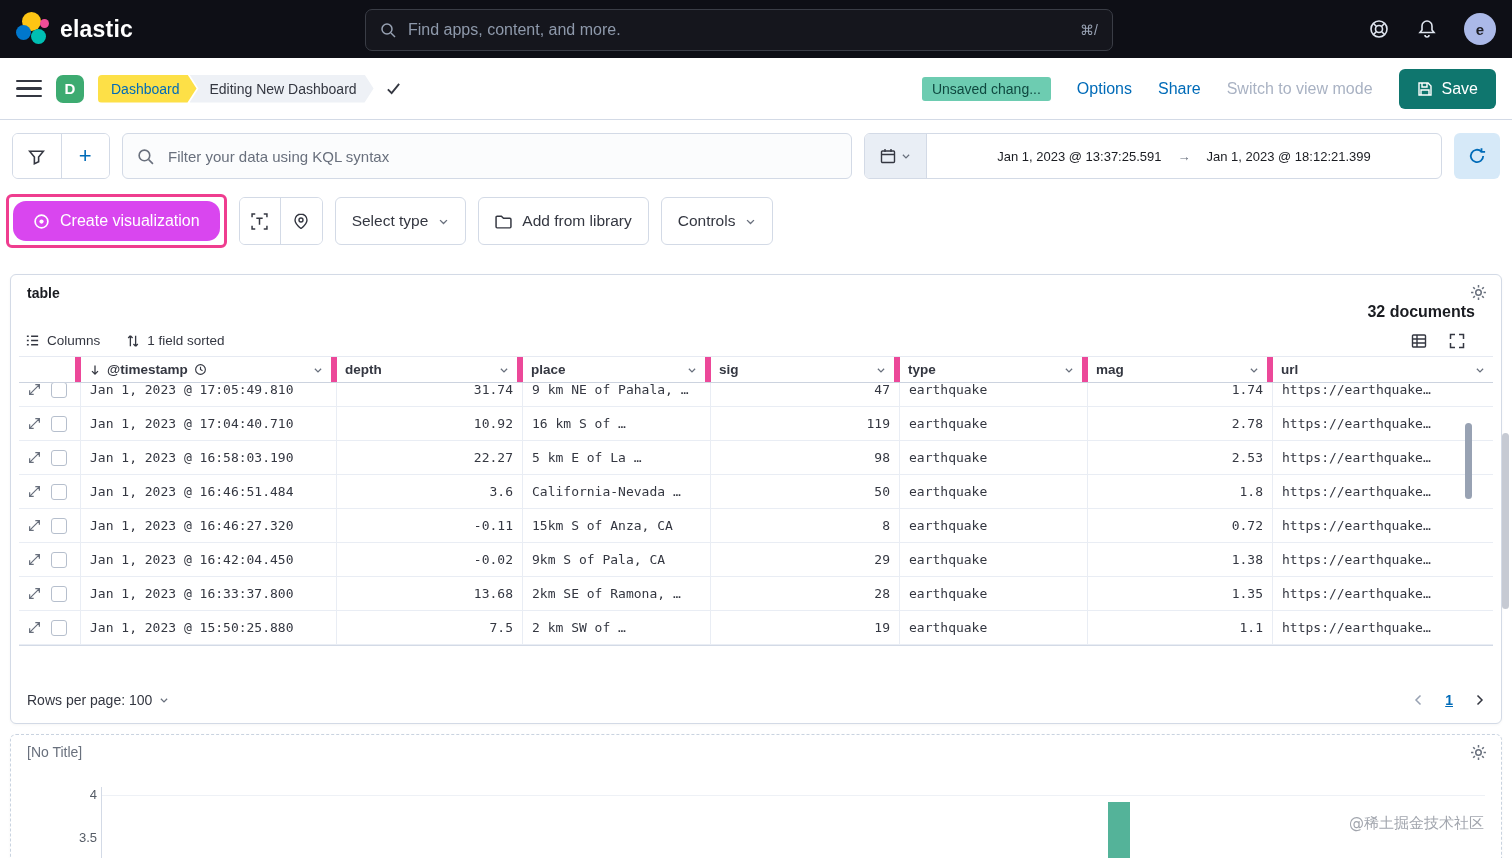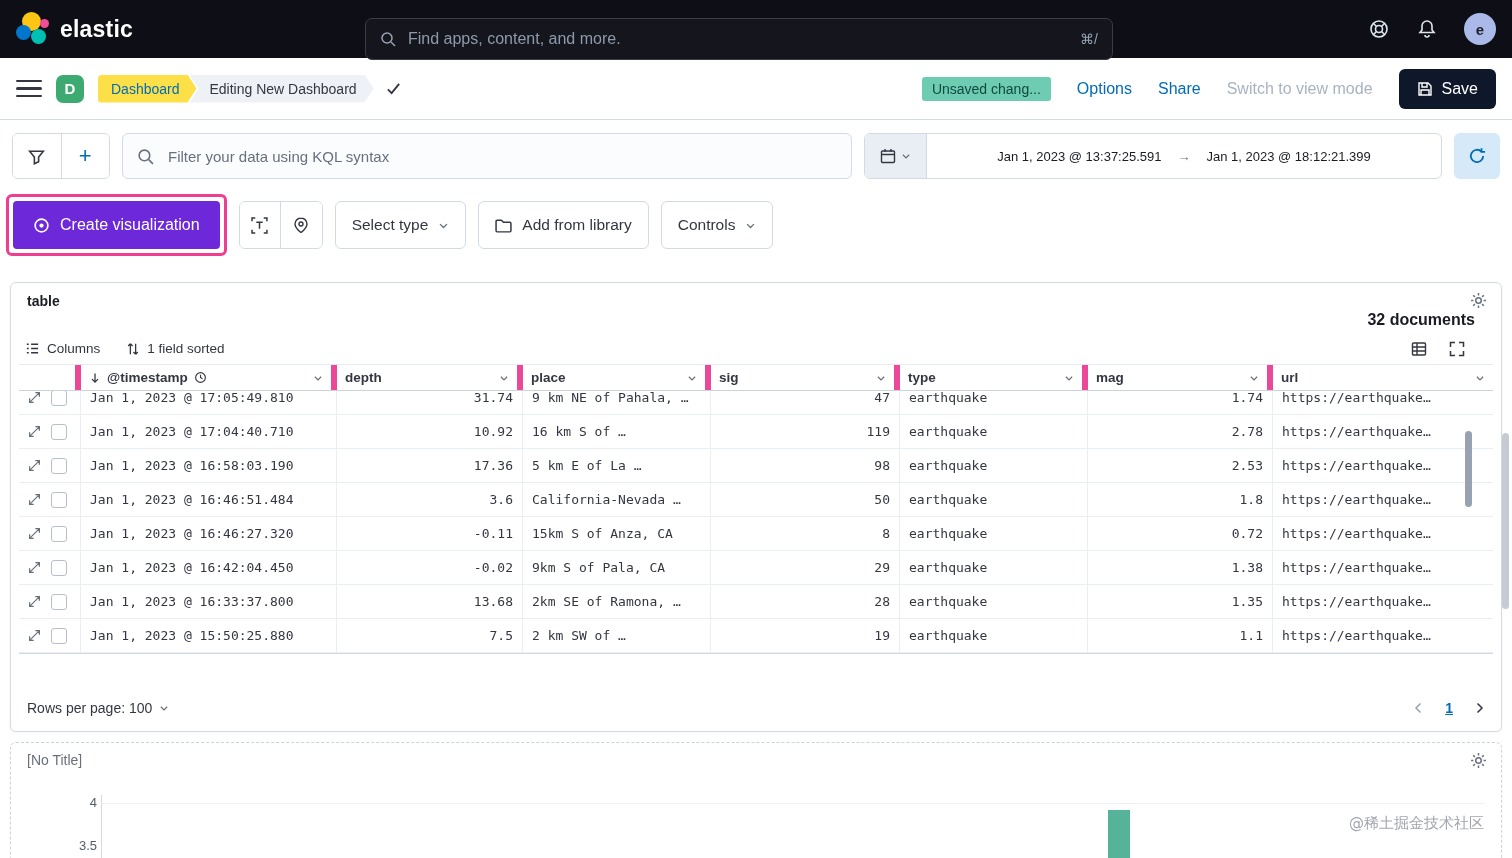--- a/index.html
+++ b/index.html
@@ -9,21 +9,21 @@
     font-family:"Liberation Sans", sans-serif; color:#343741; background:#fff;
   }
   svg { display:block; }
 
   
   .topbar { height:58px; background:#0e0f16; display:flex; align-items:center; padding:0 16px; position:relative; }
   .logo { display:flex; align-items:center; gap:10px; }
   .logo-mark { width:34px; height:34px; position:relative; }
   .logo-mark i { position:absolute; border-radius:50%; }
   .logo-word { color:#fff; font-size:23px; font-weight:600; letter-spacing:.2px; }
-  .top-search { position:absolute; left:365px; top:18px; width:748px; height:42px;
+  .top-search { position:absolute; left:365px; top:9px; width:748px; height:42px;
     background:#15161d; border:1px solid #3a3d46; border-radius:7px;
     display:flex; align-items:center; padding:0 14px; gap:10px; color:#98a2b3; }
   .top-search input { flex:1; background:transparent; border:none; outline:none; color:#d4dae5; font-size:16px; font-family:inherit; }
   .top-search input::placeholder { color:#8e99ab; }
   .top-shortcut { font-size:14px; color:#98a2b3; }
   .top-right { margin-left:auto; display:flex; align-items:center; gap:26px; color:#dfe5ef; }
   .avatar { width:32px; height:32px; border-radius:50%; background:#abb9e8; color:#1d1e24;
     display:flex; align-items:center; justify-content:center; font-size:15px; font-weight:700; }
 
   
@@ -37,21 +37,21 @@
   .crumb-1 { background:#fde047; color:#006bb8; padding:0 17px 0 13px; border-radius:4px 0 0 4px;
     clip-path:polygon(0 0, calc(100% - 9px) 0, 100% 50%, calc(100% - 9px) 100%, 0 100%); }
   .crumb-2 { background:#eef1f6; color:#343741; padding:0 17px 0 20px; margin-left:-7px;
     clip-path:polygon(0 0, calc(100% - 9px) 0, 100% 50%, calc(100% - 9px) 100%, 0 100%, 9px 50%); }
   .crumb-check { margin-left:12px; color:#343741; }
   .nav-right { margin-left:auto; display:flex; align-items:center; gap:26px; }
   .unsaved-badge { background:#6dccb1; color:#0f4940; font-size:14px; font-weight:500;
     height:24px; display:flex; align-items:center; padding:0 10px; border-radius:3px; }
   .nav-link { color:#006bb8; font-size:16px; cursor:pointer; }
   .nav-link.disabled { color:#a9b2c3; cursor:default; }
-  .save-btn { background:#0f172a; color:#fff; height:40px; border:none; border-radius:6px;
+  .save-btn { background:#0f766e; color:#fff; height:40px; border:none; border-radius:6px;
     padding:0 18px; font-size:16px; font-weight:500; display:flex; align-items:center; gap:9px; cursor:pointer; font-family:inherit; }
 
   
   .filterbar { padding:13px 12px 13px; display:flex; gap:12px; height:72px; }
   .filter-group { width:98px; border:1px solid #d3dae6; border-radius:6px; display:flex; overflow:hidden; background:#fff; }
   .filter-group button { flex:1; background:#fff; border:none; display:flex; align-items:center; justify-content:center; cursor:pointer; }
   .filter-group button:first-child { border-right:1px solid #d3dae6; color:#343741; }
   .plus-glyph { color:#006bb8; font-size:22px; font-weight:400; line-height:1; }
   .kql { flex:1; border:1px solid #d3dae6; border-radius:6px; background:#fbfcfd;
     display:flex; align-items:center; gap:12px; padding:0 14px; color:#69707d; }
@@ -62,21 +62,21 @@
     display:flex; align-items:center; justify-content:center; gap:5px; color:#343741; cursor:pointer; }
   .date-range { flex:1; display:flex; align-items:center; justify-content:center; gap:16px; font-size:13px; color:#1a1c21; }
   .date-val { cursor:pointer; }
   .date-arrow { color:#69707d; }
   .refresh-btn { width:46px; border-radius:6px; border:none; background:#d6e9f8; color:#006bb8;
     display:flex; align-items:center; justify-content:center; cursor:pointer; }
 
   
   .toolbar { padding:2px 12px 14px; display:flex; align-items:center; gap:12px; }
   .highlight-box { border:3px solid #ef3d8f; border-radius:6px; padding:4px; margin-left:-6px; }
-  .create-viz { background:#6d28d9; color:#fff; border:none; border-radius:4px; height:48px;
+  .create-viz { background:#d946ef; color:#fff; border:none; border-radius:13px; height:40px;
     padding:0 20px; font-size:16px; font-weight:500; display:flex; align-items:center; gap:10px; cursor:pointer; font-family:inherit; }
   .icon-pair { display:flex; border:1px solid #d3dae6; border-radius:6px; overflow:hidden; height:48px; }
   .icon-pair button { width:41px; background:#fff; border:none; display:flex; align-items:center; justify-content:center; color:#343741; cursor:pointer; }
   .icon-pair button:first-child { border-right:1px solid #d3dae6; }
   .tb-btn { height:48px; background:#fff; border:1px solid #d3dae6; border-radius:6px; padding:0 16px;
     font-size:15.5px; font-weight:500; color:#343741; display:flex; align-items:center; gap:10px; cursor:pointer; font-family:inherit; }
   .chev { color:#69707d; }
 
   
   .panel { margin:0 10px; background:#fff; border:1px solid #d3dae6; border-radius:6px;
@@ -468,21 +468,21 @@
     <div class="grid-row">
       <div class="cell controls">
         <span class="expand-ic">
           <svg width="13" height="13" viewBox="0 0 16 16" fill="none" stroke="currentColor" stroke-width="1.5">
               <path d="M2 14L14 2M9 2h5v5M7 14H2V9"></path>
             </svg>
         </span>
         <span class="checkbox"></span>
       </div>
       <div class="cell">Jan 1, 2023 @ 16:58:03.190</div>
-      <div class="cell num">17.36</div>
+      <div class="cell num">22.27</div>
       <div class="cell">5 km E of La …</div>
       <div class="cell num">98</div>
       <div class="cell">earthquake</div>
       <div class="cell num">2.53</div>
       <div class="cell">https://earthquake…</div>
     </div>
 
     <div class="grid-row">
       <div class="cell controls">
         <span class="expand-ic">

